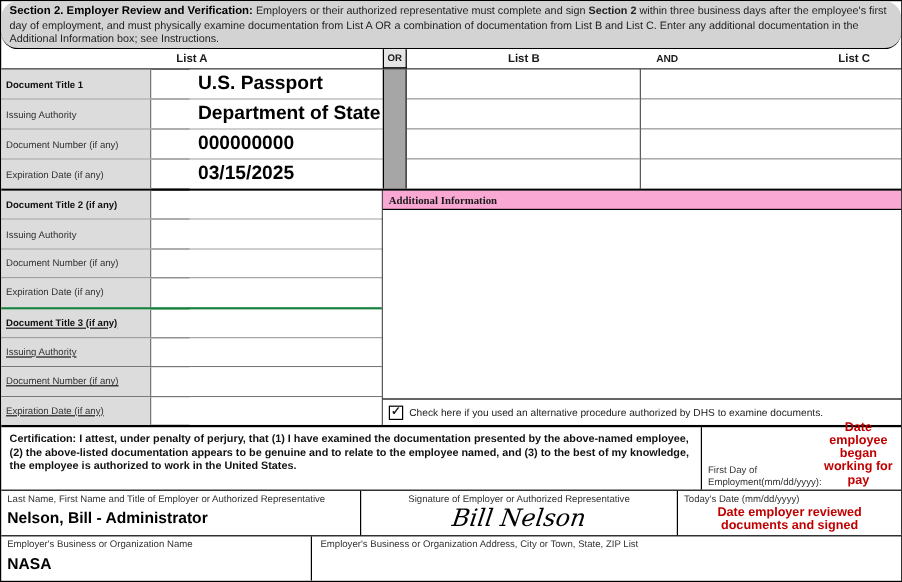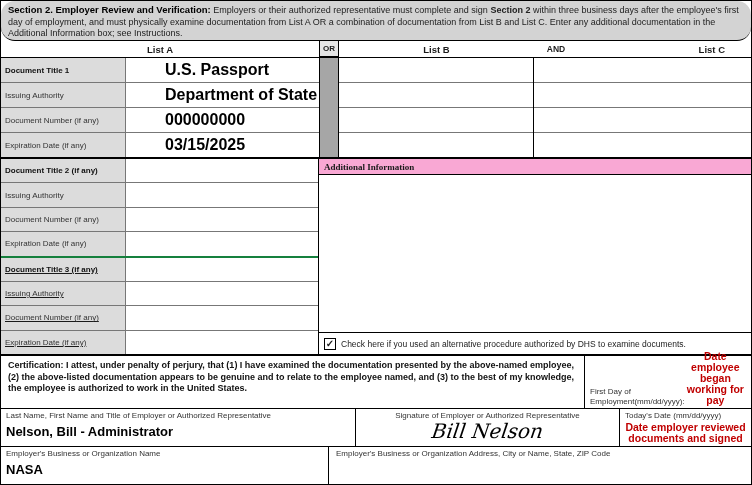--- a/index.html
+++ b/index.html
@@ -47,29 +47,29 @@
 
   
   .cert-row { height: 52px; display: flex; }
   .cert-cell { flex: 1; border-right: 1px solid #000; padding: 4px 7px; font-size: 9px; font-weight: bold; line-height: 11.5px; color: #111; }
   .first-day { width: 166px; padding: 2px 5px; display: flex; flex-direction: row; align-items: flex-end; }
   .tiny-lbl { font-size: 8px; color: #333; line-height: 9.5px; }
   .red-hint { color: #c00000; font-weight: bold; font-size: 10.5px; line-height: 11px; text-align: center; margin-top: 1px; }
 
   
   .sig-row { height: 38px; display: flex; border-top: 1px solid #000; }
-  .name-cell { width: 355px; border-right: 1px solid #000; padding: 2px 5px; }
+  .name-cell { width: 300px; border-right: 1px solid #000; padding: 2px 5px; }
   .big-val { font-weight: bold; font-size: 13px; margin-top: 3px; color: #000; }
   .sig-cell { width: 264px; border-right: 1px solid #000; padding: 2px 5px; text-align: center; }
   .script { font-family: "DejaVu Serif", serif; font-style: italic; font-size: 20px; line-height: 20px; transform: skewX(-8deg); display: inline-block; color: #000; }
   .date-cell { flex: 1; padding: 2px 5px; display: flex; flex-direction: column; }
 
   
   .biz-row { height: 38px; display: flex; border-top: 1px solid #000; }
-  .bizname { width: 328px; border-right: 1px solid #000; padding: 2px 5px; }
+  .bizname { width: 259px; border-right: 1px solid #000; padding: 2px 5px; }
   .bizaddr { flex: 1; padding: 2px 7px; }
 </style>
 </head>
 <body>
 
 <div class="form">
 
   <div class="instructions">
     <b class="title">Section 2. Employer Review and Verification:</b><span> Employers or their authorized representative must complete and sign </span><b>Section 2</b><span> within three business days after the employee's first day of employment, and must physically examine documentation from List A OR a combination of documentation from List B and List C.  Enter any additional documentation in the Additional Information box; see Instructions.</span>
   </div>
@@ -190,17 +190,17 @@
       <div class="red-hint">Date employer reviewed documents and signed</div>
     </div>
   </div>
 
   <div class="biz-row">
     <div class="bizname">
       <div class="tiny-lbl">Employer's Business or Organization Name</div>
       <div class="big-val">NASA</div>
     </div>
     <div class="bizaddr">
-      <div class="tiny-lbl">Employer's Business or Organization Address, City or Name, State, ZIP Code</div>
+      <div class="tiny-lbl">Employer's Business or Organization Address, City or Town, State, ZIP List</div>
     </div>
   </div>
 
 </div>
 
 </body></html>

